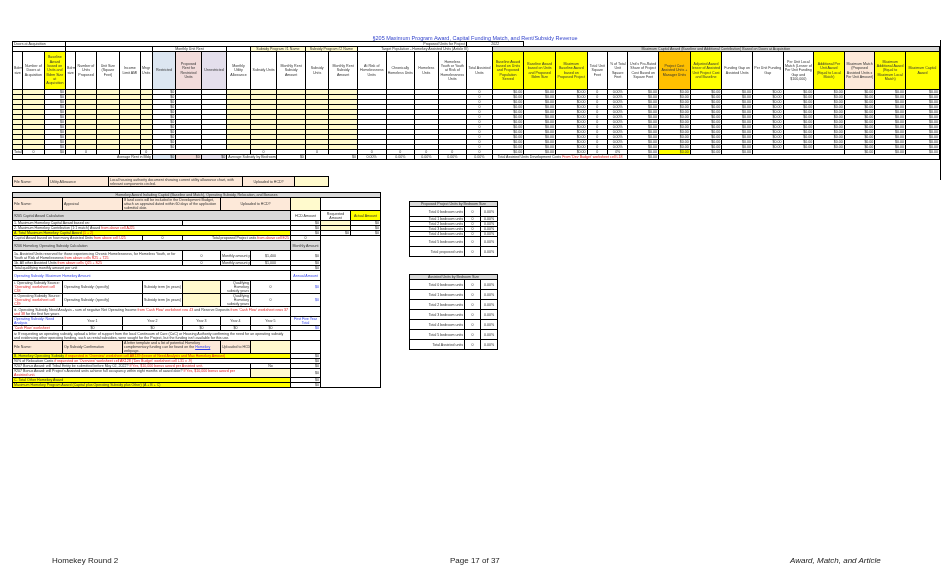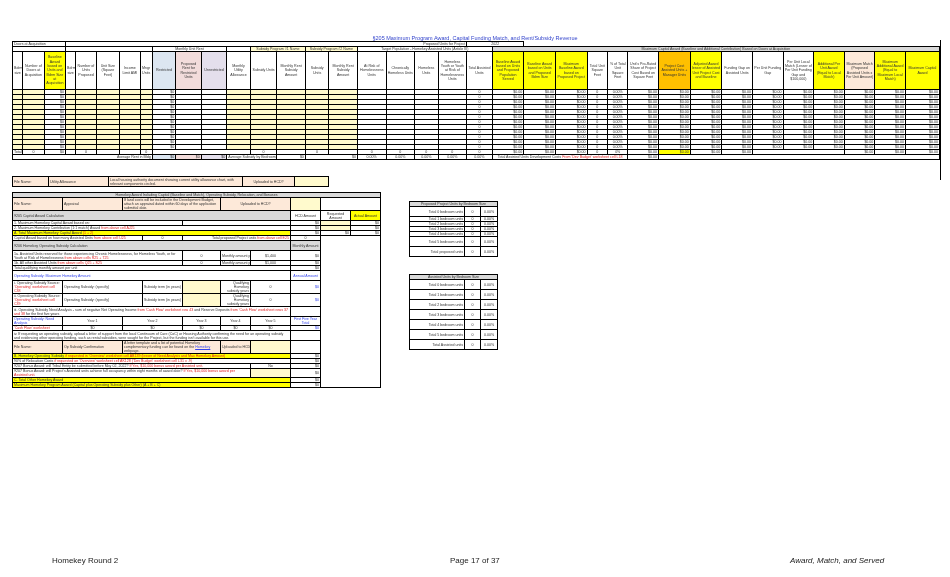--- a/index.html
+++ b/index.html
@@ -908,13 +908,13 @@
       <tr style="height: 10px;">
         <td class="r">Total Assisted units</td>
         <td>0</td>
         <td>0.00%</td>
       </tr>
     </tbody>
 </table>
 
 <div class="abs ftr" style="left:52px">Homekey Round 2</div>
 <div class="abs ftr" style="left:450px">Page 17 of 37</div>
-<div class="abs ftr" style="left:790px;font-style:italic">Award, Match, and Served</div>
+<div class="abs ftr" style="left:790px;font-style:italic">Award, Match, and Article</div>
 
 </body></html>

